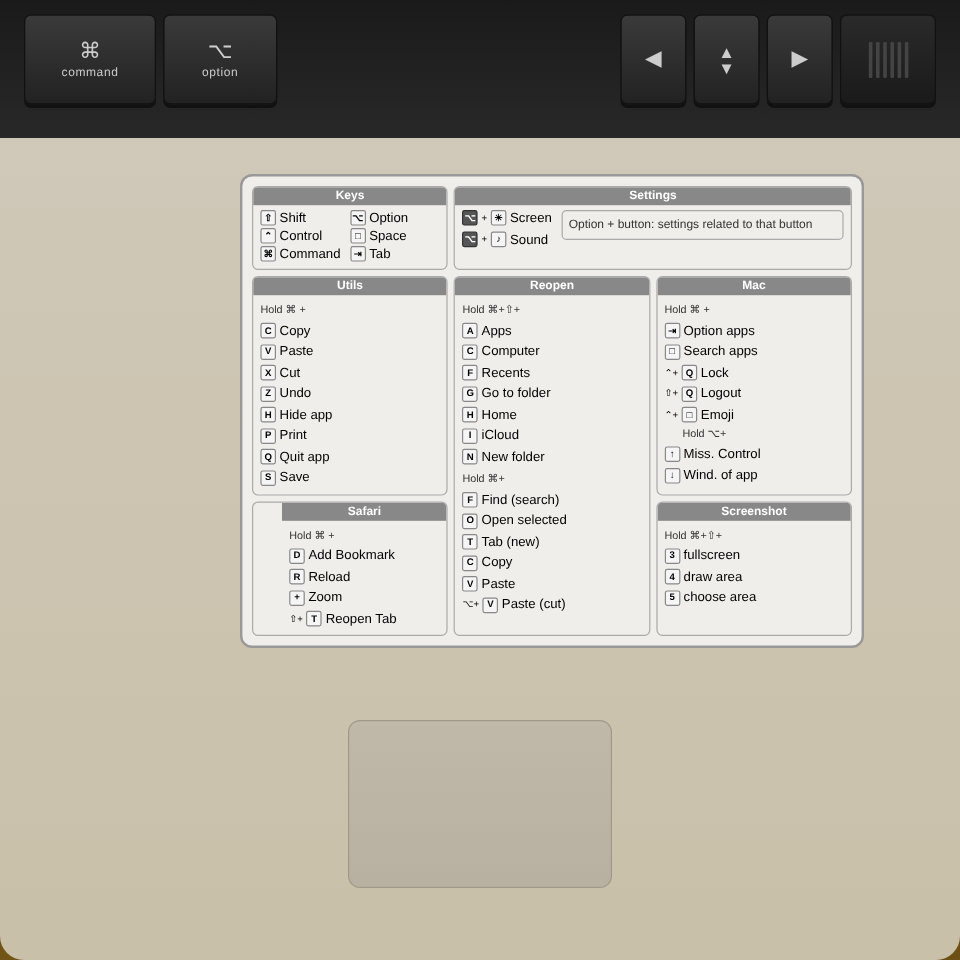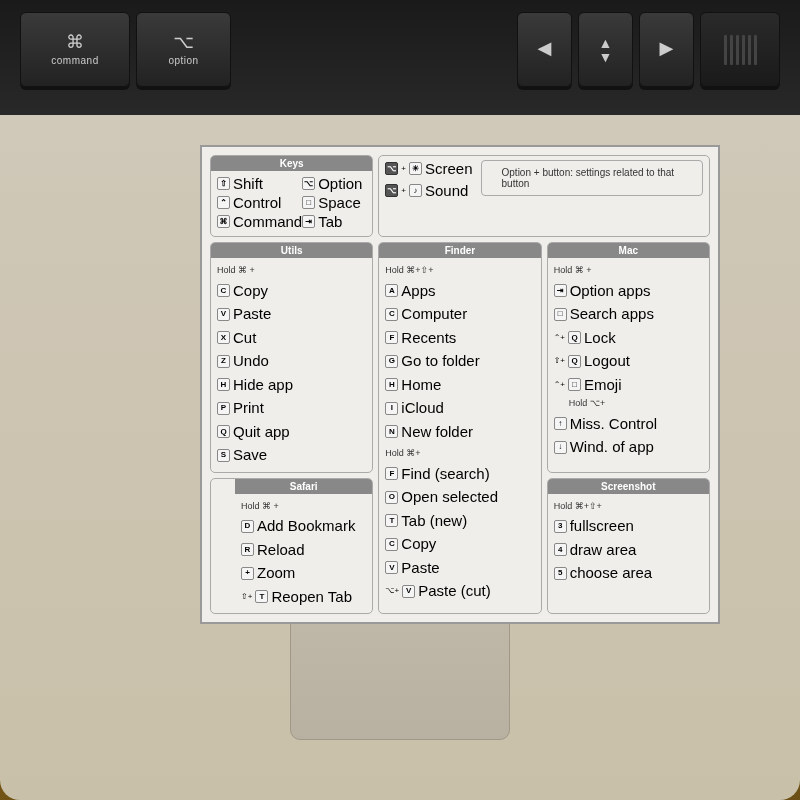--- a/index.html
+++ b/index.html
@@ -89,21 +89,21 @@
     }
 
     
     .cheat-sheet {
       position: absolute;
       top: 30px;
       left: 200px;
       width: 520px;
       background: #f0eeea;
       border: 2px solid #999;
-      border-radius: 0;
+      border-radius: 10px;
       padding: 8px;
       font-size: 10px;
     }
 
     .cs-grid {
       display: grid;
       grid-template-columns: 1fr 1fr 1fr;
       gap: 5px;
     }
 
@@ -149,21 +149,21 @@
       background: #f5f5f5;
     }
 
     .cs-key-badge.dark {
       background: #555;
       color: white;
       border-color: #333;
     }
 
     .cs-text {
-      font-size: 15px;
+      font-size: 11px;
     }
 
     .cs-hold-row {
       display: flex;
       align-items: center;
       gap: 2px;
       color: #333;
       margin: 2px 0;
     }
 
@@ -196,21 +196,21 @@
     .settings-left {
       display: flex;
       flex-direction: column;
       gap: 4px;
       min-width: 70px;
     }
 
     .settings-note {
       border: 1.5px solid #aaa;
       border-radius: 4px;
-      padding: 6px 20px;
+      padding: 6px 5px;
       font-size: 10px;
       color: #333;
       flex: 1;
       display: flex;
       align-items: center;
       font-weight: 500;
     }
 
     .utils-section { grid-column: 1; grid-row: 2; }
     .finder-section { grid-column: 2; grid-row: 2 / 4; }
@@ -293,20 +293,21 @@
               </div>
               <div class="cs-row">
                 <span class="cs-key-badge">⇥</span>
                 <span class="cs-text">Tab</span>
               </div>
             </div>
           </div>
         </div>
 
         <div class="cs-section settings-top">
+          <div class="cs-header">Settings</div>
           <div class="settings-inner">
             <div class="settings-left">
               <div class="cs-row">
                 <span class="cs-key-badge dark">⌥</span>
                 <span style="font-size:8px">+</span>
                 <span class="cs-key-badge">☀</span>
                 <span class="cs-text">Screen</span>
               </div>
               <div class="cs-row">
                 <span class="cs-key-badge dark">⌥</span>
@@ -354,21 +355,21 @@
               <span class="cs-text">Quit app</span>
             </div>
             <div class="cs-row">
               <span class="cs-key-badge">S</span>
               <span class="cs-text">Save</span>
             </div>
           </div>
         </div>
 
         <div class="cs-section finder-section">
-          <div class="cs-header">Finder</div>
+          <div class="cs-header">Reopen</div>
           <div class="cs-body">
             <div class="cs-hold-row">
               <span>Hold ⌘+⇧+</span>
             </div>
             <div class="cs-row">
               <span class="cs-key-badge">A</span>
               <span class="cs-text">Apps</span>
             </div>
             <div class="cs-row">
               <span class="cs-key-badge">C</span>

